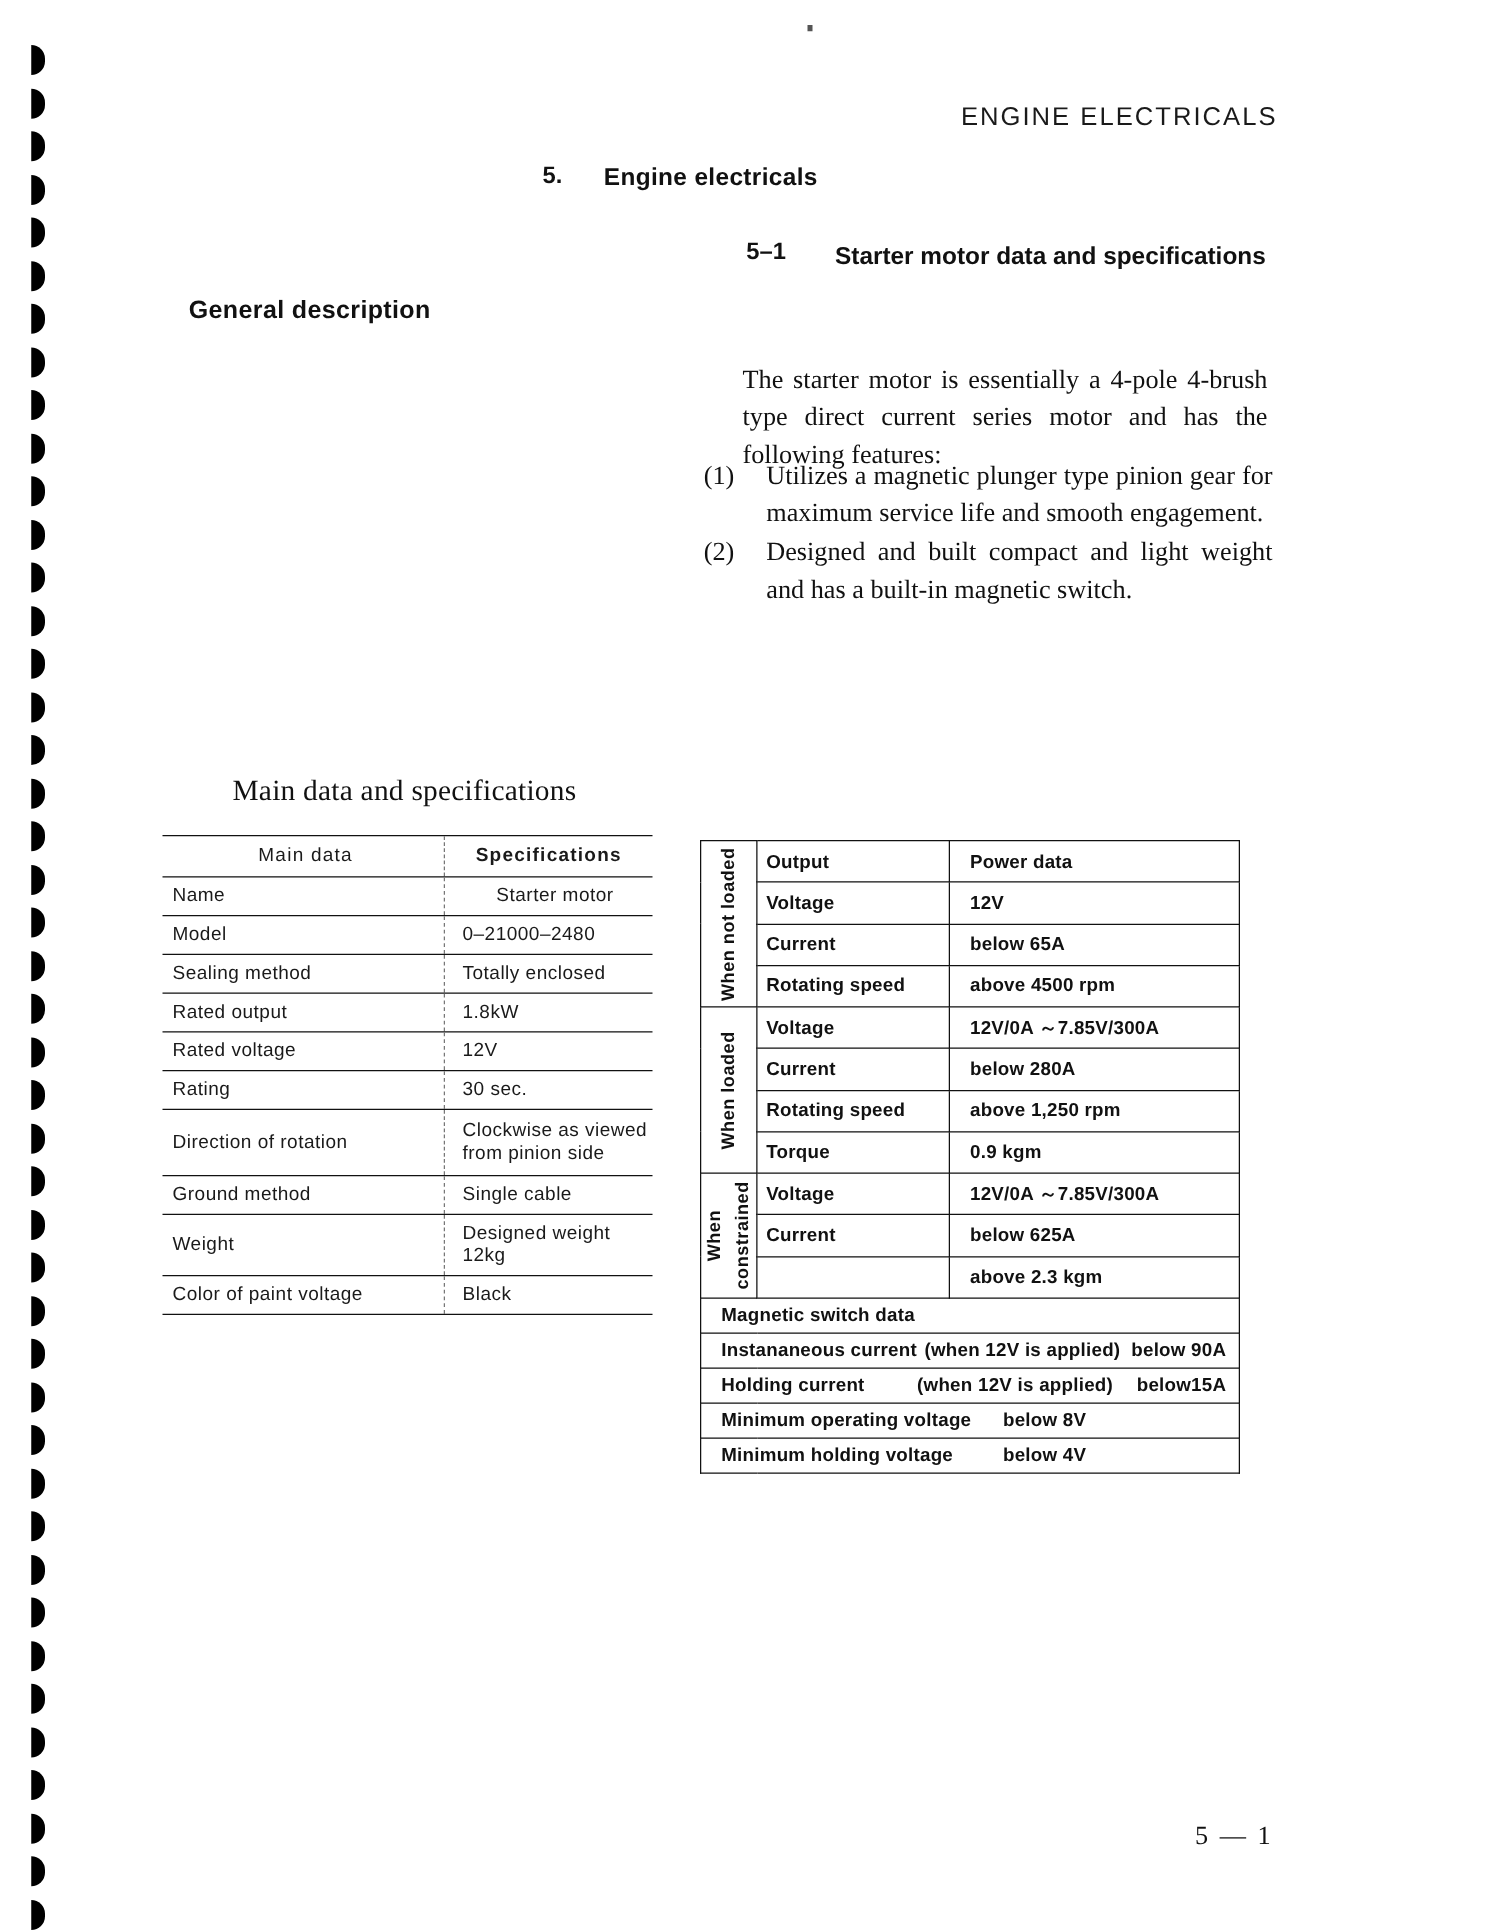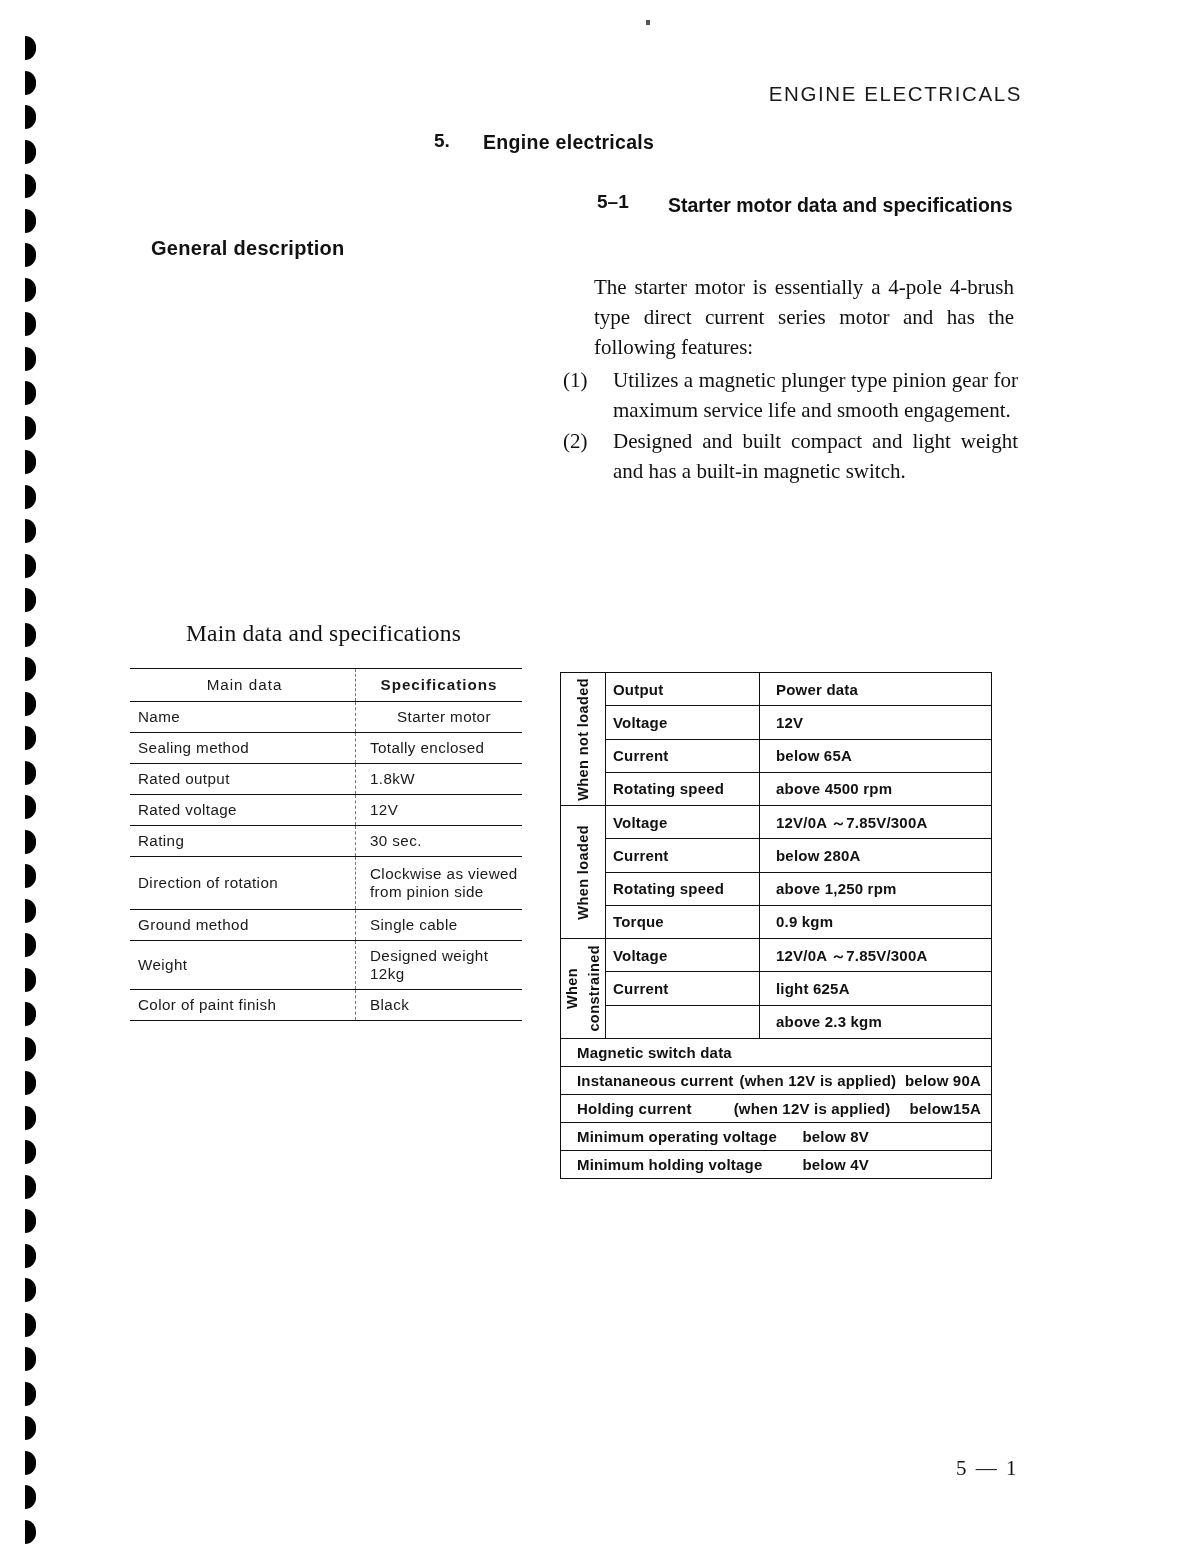--- a/index.html
+++ b/index.html
@@ -112,21 +112,21 @@
     line-height: 31.5px;
     text-align: justify;
     text-align-last: left;
     word-spacing: 1px;
   }
 
   
   #starter-body {
     position: absolute;
     left: 594px;
-    top: 272px;
+    top: 288px;
     width: 420px;
     font-family: "Liberation Serif", serif;
     font-size: 21px;
     line-height: 30px;
     text-align: justify;
     text-align-last: left;
   }
   #feature-list {
     position: absolute;
     left: 563px;
@@ -353,20 +353,24 @@
     <tbody>
         <tr class="hdr">
           <td class="col-a">Main data</td>
           <td class="col-b">Specifications</td>
         </tr>
         <tr>
           <td class="col-a">Name</td>
           <td class="col-b" style="white-space: pre-line; text-align: center;">Starter motor</td>
         </tr>
         <tr>
+          <td class="col-a">Model</td>
+          <td class="col-b" style="white-space: pre-line;">0–21000–2480</td>
+        </tr>
+        <tr>
           <td class="col-a">Sealing method</td>
           <td class="col-b" style="white-space: pre-line;">Totally enclosed</td>
         </tr>
         <tr>
           <td class="col-a">Rated output</td>
           <td class="col-b" style="white-space: pre-line;">1.8kW</td>
         </tr>
         <tr>
           <td class="col-a">Rated voltage</td>
           <td class="col-b" style="white-space: pre-line;">12V</td>
@@ -382,21 +386,21 @@
         </tr>
         <tr>
           <td class="col-a">Ground method</td>
           <td class="col-b" style="white-space: pre-line;">Single cable</td>
         </tr>
         <tr>
           <td class="col-a">Weight</td>
           <td class="col-b" style="white-space: pre-line;">Designed weight 12kg</td>
         </tr>
         <tr>
-          <td class="col-a">Color of paint finish</td>
+          <td class="col-a">Color of paint voltage</td>
           <td class="col-b" style="white-space: pre-line;">Black</td>
         </tr>
       </tbody>
   </table>
 
   <table id="right-table">
     <tbody>
         <tr>
           <td class="grp" rowspan="4">
             <div class="vlabel-wrap" style="min-height: 132px;">
@@ -444,21 +448,21 @@
             <div class="vlabel-wrap two" style="min-height: 99px;">
               <span class="vlabel">When</span>
               <span class="vlabel">constrained</span>
             </div>
           </td>
           <td class="param">Voltage</td>
           <td class="value">12V/0A ～7.85V/300A</td>
         </tr>
         <tr>
           <td class="param">Current</td>
-          <td class="value">light 625A</td>
+          <td class="value">below 625A</td>
         </tr>
         <tr>
           <td class="param"></td>
           <td class="value">above 2.3 kgm</td>
         </tr>
         <tr class="ms-row">
           <td colspan="3" style="padding-left: 16px;">Magnetic switch data</td>
         </tr>
         <tr class="ms-row">
           <td colspan="3" style="padding-left: 16px; padding-right: 10px;">

